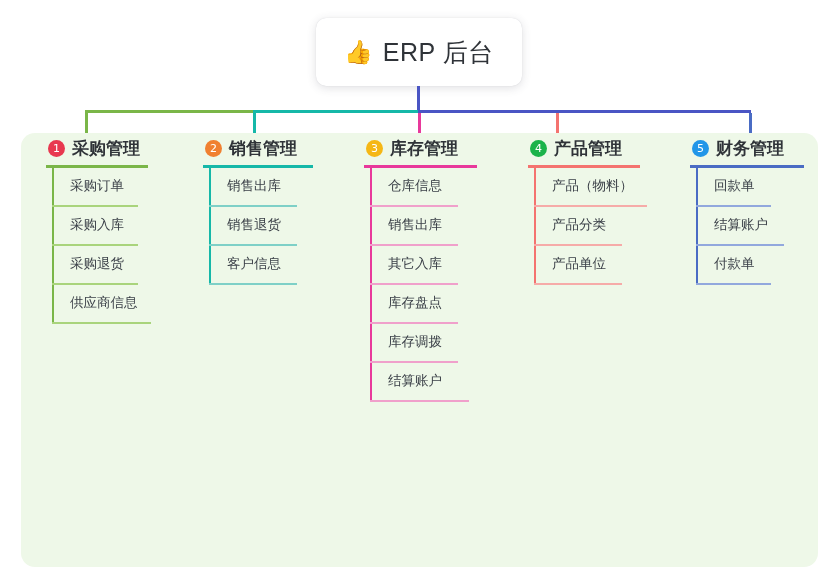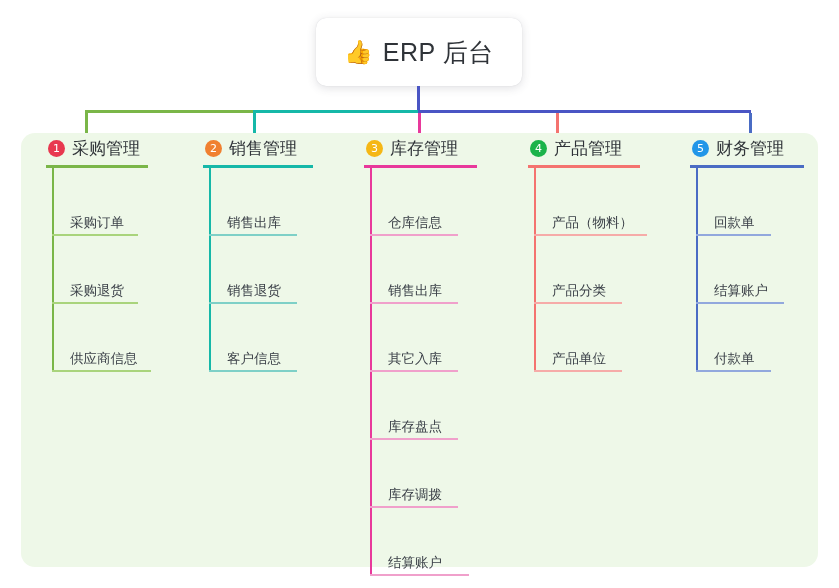--- a/index.html
+++ b/index.html
@@ -100,43 +100,44 @@
     color: #ffffff;
     font-size: 11px;
     line-height: 17px;
     text-align: center;
     font-family: "DejaVu Sans", sans-serif;
     flex: 0 0 auto;
   }
   .col-title {
     font-size: 17px;
     color: #2f3338;
+    font-weight: bold;
   }
   .col-underline {
     height: 3px;
     margin-top: 2px;
   }
   .items {
     position: relative;
     padding-top: 0;
   }
   .spine {
     position: absolute;
     left: 6px;
     top: 0;
     bottom: 0;
     width: 2px;
   }
   .item {
     position: relative;
-    height: 68px;
+    height: 39px;
     box-sizing: border-box;
     padding-left: 24px;
     display: flex;
-    align-items: flex-end;
+    align-items: center;
   }
   .item-label {
     font-size: 13.5px;
     color: #3b4048;
     white-space: nowrap;
     padding-bottom: 4px;
   }
   .item-underline {
     position: absolute;
     left: 6px;
@@ -174,20 +175,24 @@
             <span class="col-title">采购管理</span>
           </div>
           <div class="col-underline" style="width: 102px; background: rgb(122, 182, 72);"></div>
           <div class="items">
             <div class="spine" style="background: rgb(122, 182, 72);"></div>
             <div class="item">
               <span class="item-label">采购订单</span>
               <div class="item-underline" style="width: 86px; background: rgb(169, 212, 124);"></div>
             </div>
             <div class="item">
+              <span class="item-label">采购入库</span>
+              <div class="item-underline" style="width: 86px; background: rgb(169, 212, 124);"></div>
+            </div>
+            <div class="item">
               <span class="item-label">采购退货</span>
               <div class="item-underline" style="width: 86px; background: rgb(169, 212, 124);"></div>
             </div>
             <div class="item">
               <span class="item-label">供应商信息</span>
               <div class="item-underline" style="width: 99px; background: rgb(169, 212, 124);"></div>
             </div>
           </div>
         </div>
         <div class="column" style="left: 182px;">

